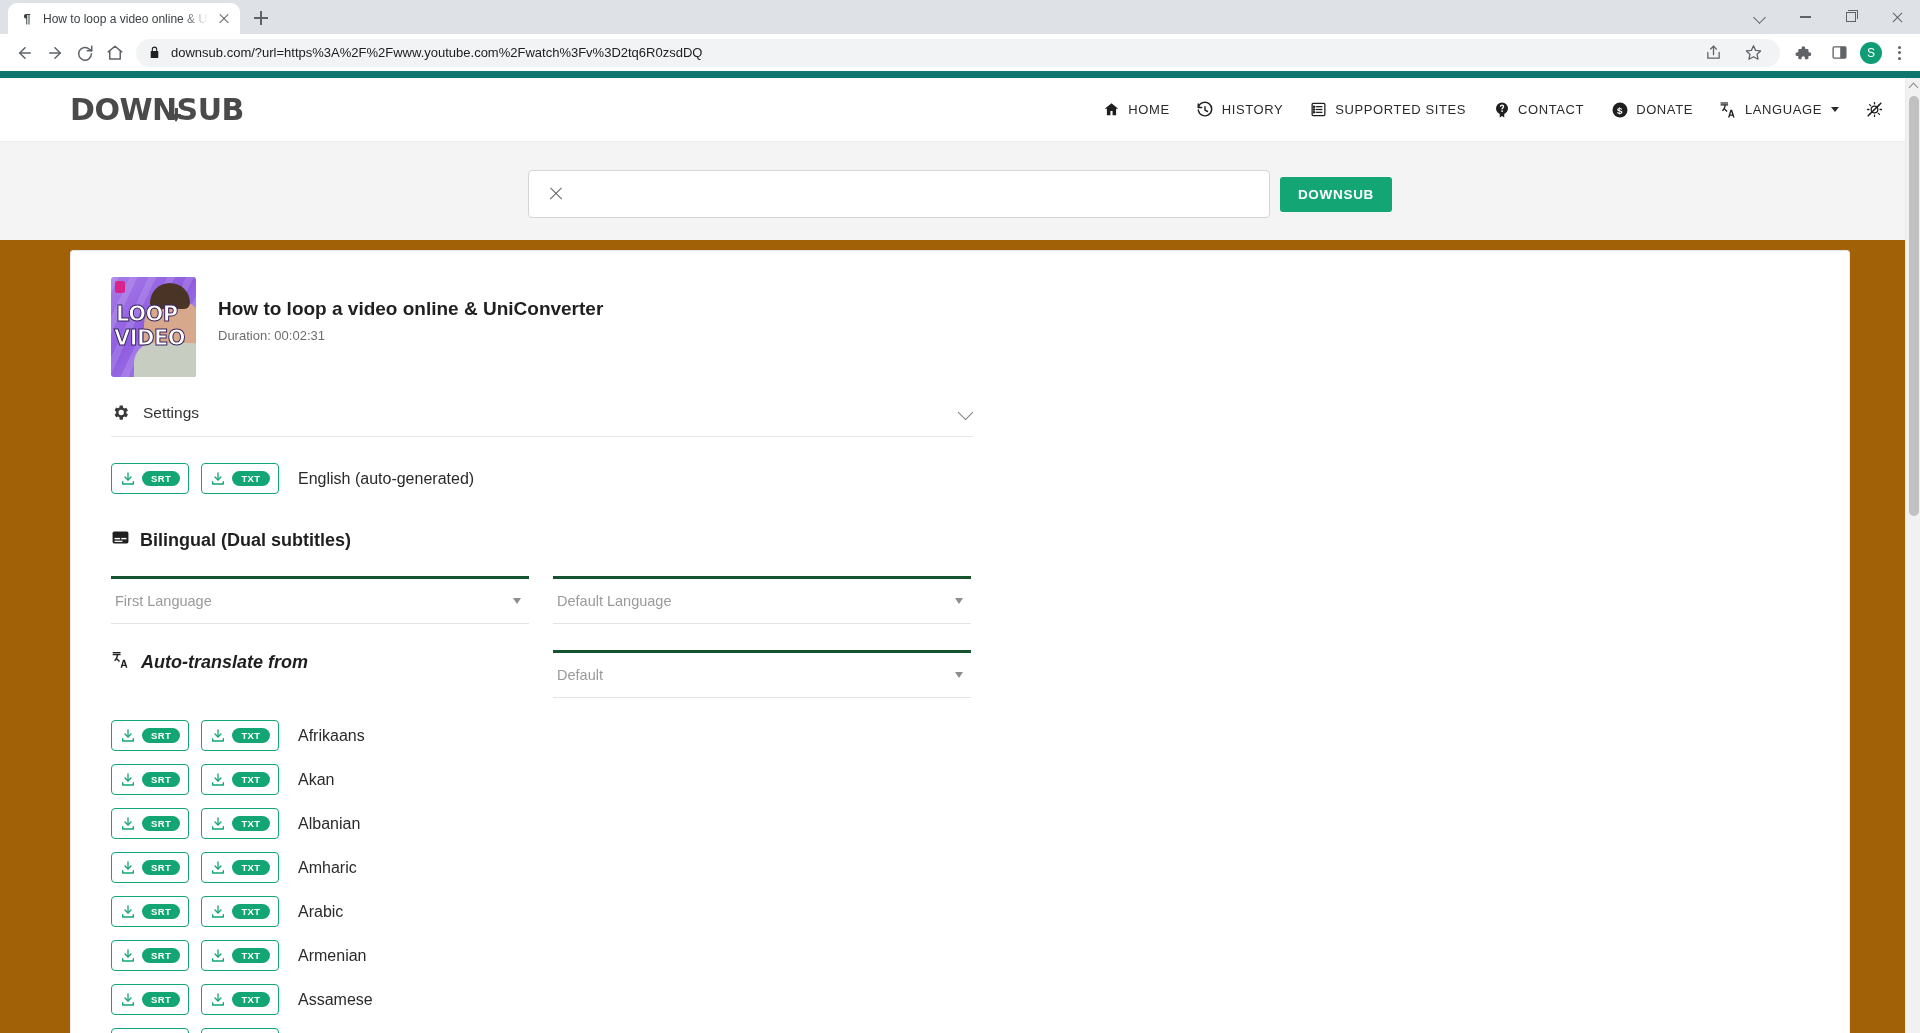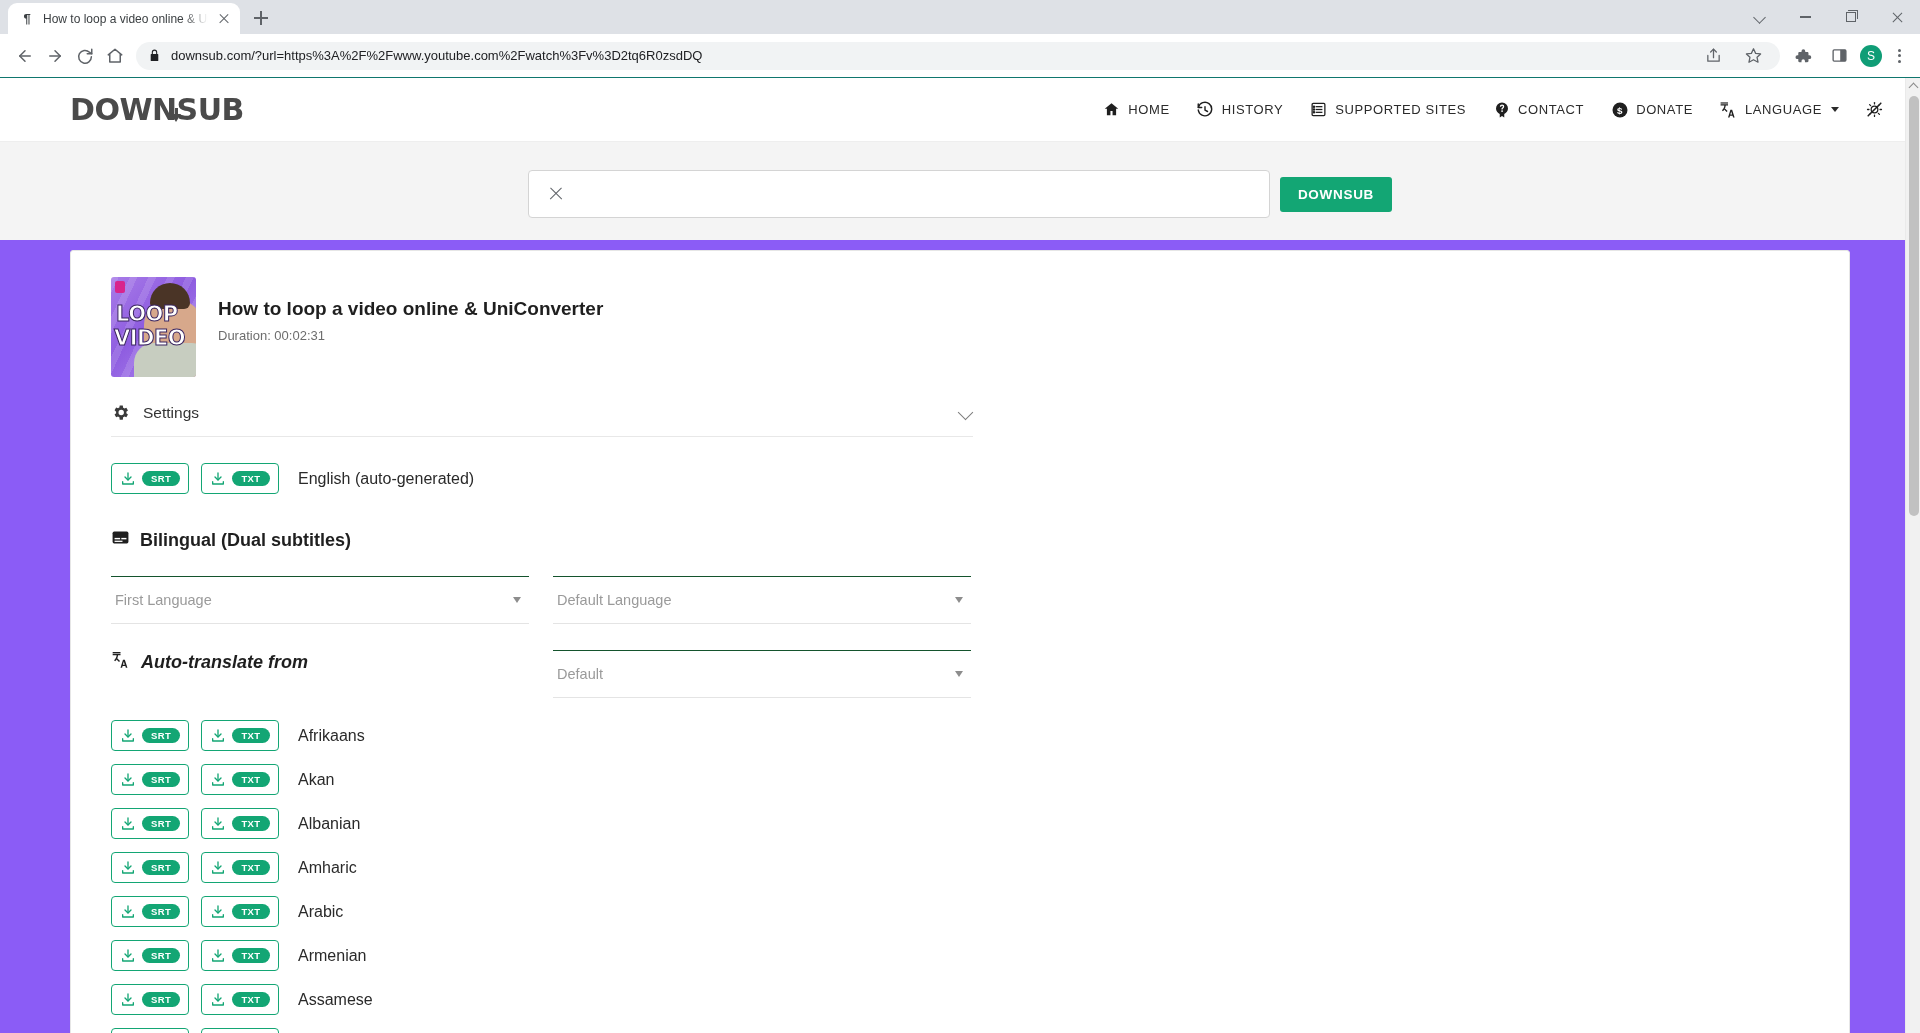--- a/index.html
+++ b/index.html
@@ -70,21 +70,21 @@
   }
   .win-close { width: 12px; height: 12px; position: relative; }
   .win-close::before, .win-close::after {
     content: ''; position: absolute; left: 0; top: 5.5px; width: 13px; height: 1.2px; background: #5f6368;
   }
   .win-close::before { transform: rotate(45deg); }
   .win-close::after { transform: rotate(-45deg); }
 
   .toolbar {
     height: 44px; background: #ffffff; display: flex; align-items: center;
-    padding: 0 10px; gap: 0; flex: 0 0 44px; border-bottom: 1px solid #0f766e;
+    padding: 0 10px; gap: 0; flex: 0 0 44px; border-bottom: 7px solid #0f766e;
   }
   .tb-btn {
     width: 30px; height: 30px; display: flex; align-items: center; justify-content: center;
     border-radius: 50%; color: #5f6368; flex: 0 0 30px;
   }
   .omnibox {
     flex: 1; height: 28px; background: #f1f3f4; border-radius: 14px;
     display: flex; align-items: center; padding: 0 12px; gap: 10px;
     margin: 0 8px 0 6px; min-width: 0;
   }
@@ -101,21 +101,21 @@
   .kebab { width: 22px; height: 22px; position: relative; }
   .kebab span {
     position: absolute; left: 9.5px; width: 3px; height: 3px; border-radius: 50%; background: #5f6368;
   }
   .kebab span:nth-child(1) { top: 4px; }
   .kebab span:nth-child(2) { top: 9.5px; }
   .kebab span:nth-child(3) { top: 15px; }
 
   
   .viewport {
-    flex: 1; background: #8b5cf6; position: relative; overflow: hidden;
+    flex: 1; background: #a16207; position: relative; overflow: hidden;
     display: flex; flex-direction: column;
   }
   .page-scroll {
     flex: 1; overflow: hidden; position: relative;
   }
   .scrollbar {
     position: absolute; right: 0; top: 0; width: 15px; height: 100%;
     background: #f1f1f1; z-index: 30; border-left: 1px solid #eaeaea;
   }
   .sb-arrow {
@@ -252,21 +252,21 @@
   .lang-name { font-size: 16px; color: #2a2a2a; margin-left: 7px; }
 
   .section-title {
     display: flex; align-items: center; gap: 10px;
     font-size: 18px; font-weight: 700; color: #1f1f1f; margin-left: 12px;
   }
 
   .selects-grid { display: flex; gap: 24px; margin-left: 12px; }
   .sel-col { width: 418px; }
   .sel {
-    height: 48px; border-top: 1px solid #14532d; border-bottom: 1px solid #e4e4e4;
+    height: 48px; border-top: 3px solid #14532d; border-bottom: 1px solid #e4e4e4;
     display: flex; align-items: center; padding: 0 8px 0 4px;
   }
   .sel-ph { flex: 1; font-size: 14.5px; color: #9a9a9a; }
   .sel-caret {
     width: 0; height: 0; border-left: 4.5px solid transparent; border-right: 4.5px solid transparent;
     border-top: 6px solid #8d8d8d;
   }
 
   .lang-list { margin-left: 12px; }
   .lang-list .dl-row { margin-left: 0; margin-bottom: 13px; }

